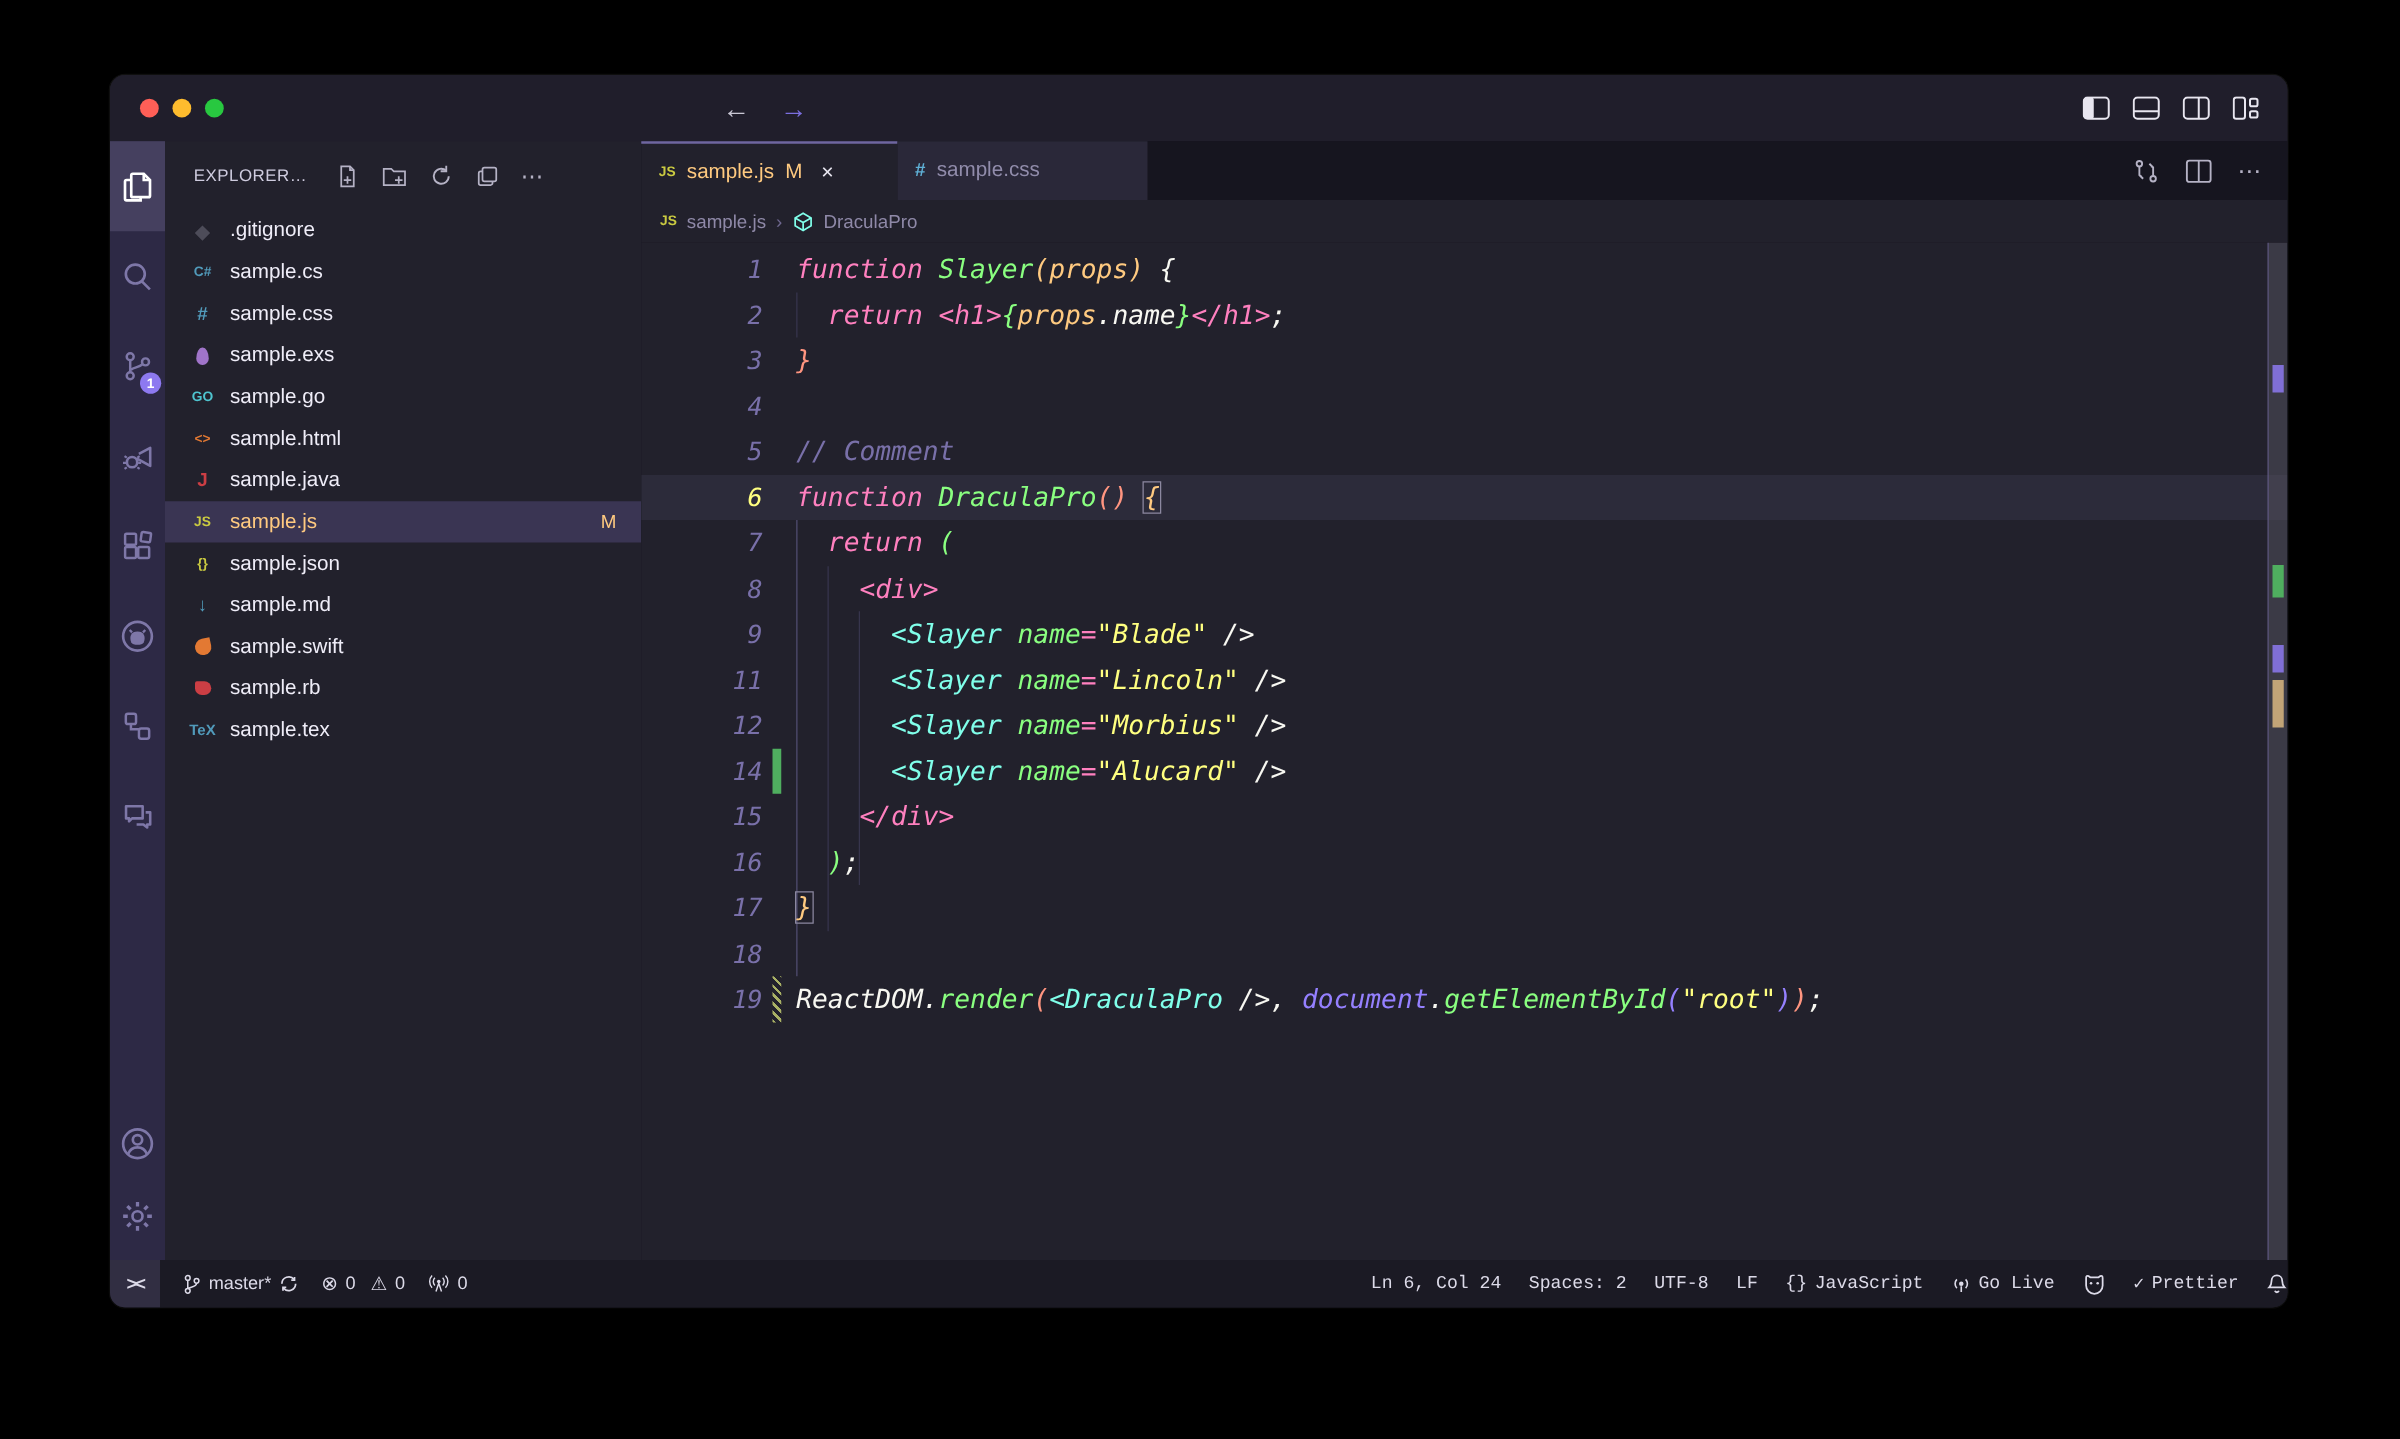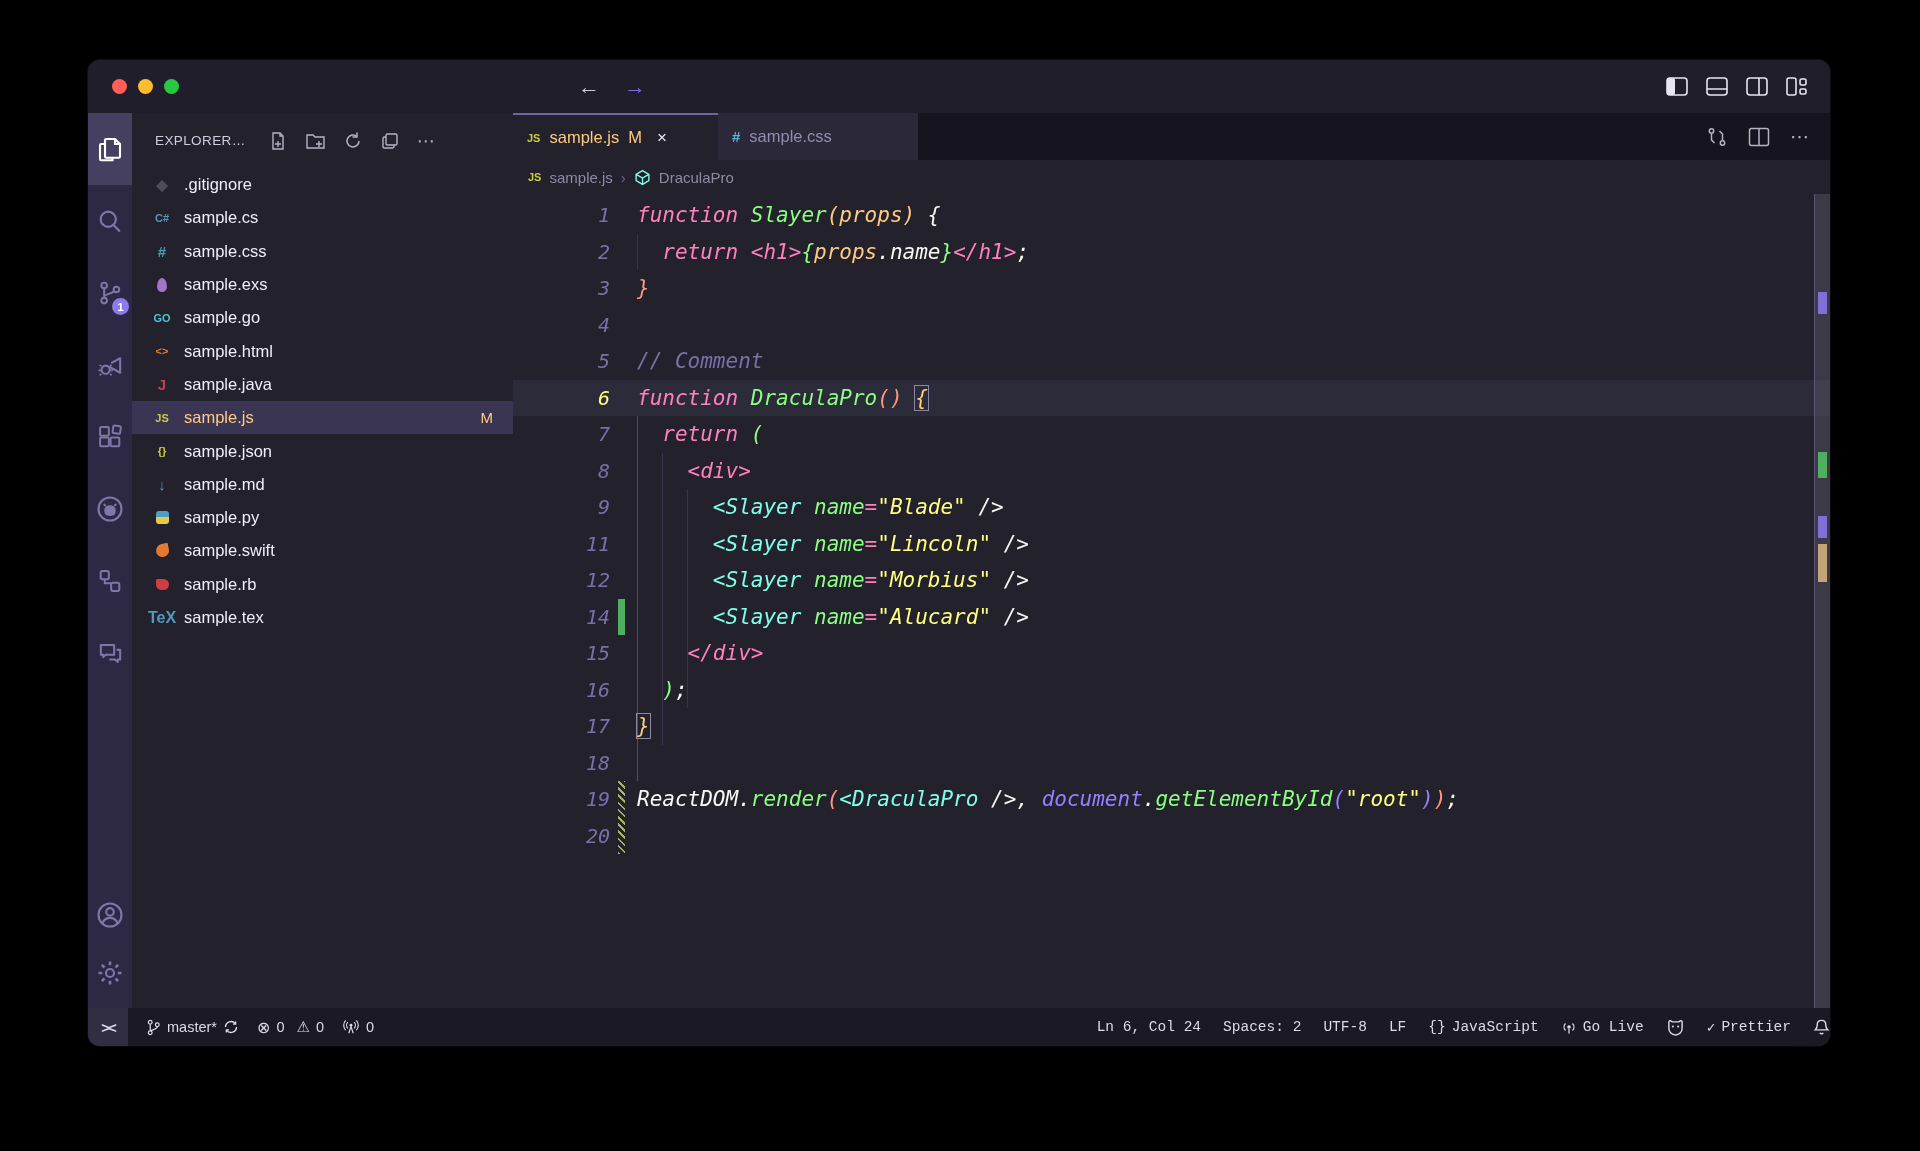--- a/index.html
+++ b/index.html
@@ -266,38 +266,32 @@
           <div class="file-row">
             <span class="fi" style="color: rgb(203, 203, 65); font-size: 11px;">{}</span>
             <span>sample.json</span>
           </div>
           <div class="file-row">
             <span class="fi" style="color: rgb(81, 154, 186); font-size: 15px;">↓</span>
             <span>sample.md</span>
           </div>
           <div class="file-row">
             <span class="fi">
-              <span class="shape-py"></span>
-            </span>
-            <span>sample.py</span>
-          </div>
-          <div class="file-row">
-            <span class="fi">
               <span class="shape-swift"></span>
             </span>
             <span>sample.swift</span>
           </div>
           <div class="file-row">
             <span class="fi">
               <span class="shape-rb"></span>
             </span>
             <span>sample.rb</span>
           </div>
           <div class="file-row">
-            <span class="fi" style="color: rgb(81, 154, 186); font-size: 16px;">TeX</span>
+            <span class="fi" style="color: rgb(81, 154, 186); font-size: 12px;">TeX</span>
             <span>sample.tex</span>
           </div>
         </div>
     </div>
 
     <div class="editor">
       <div class="tabbar">
         <div class="tab active">
           <span class="chip chip-js">JS</span>
           <span>sample.js</span>
@@ -423,27 +417,20 @@
               <span class="deco"></span>
               <span class="code-text"></span>
             </div>
             <div class="code-line">
               <span class="ln">19</span>
               <span class="deco">
                 <div class="deco-modified"></div>
               </span>
               <span class="code-text"><span class="tok tok-fg">ReactDOM</span><span class="tok tok-fg">.</span><span class="tok tok-green">render</span><span class="tok tok-salmon">(</span><span class="tok tok-cyan">&lt;DraculaPro</span><span class="tok tok-fg"> /&gt;</span><span class="tok tok-fg">,</span><span class="tok tok-fg"> </span><span class="tok tok-purple">document</span><span class="tok tok-fg">.</span><span class="tok tok-green">getElementById</span><span class="tok tok-purple">(</span><span class="tok tok-yellow">"root"</span><span class="tok tok-purple">)</span><span class="tok tok-salmon">)</span><span class="tok tok-fg">;</span></span>
             </div>
-            <div class="code-line">
-              <span class="ln">20</span>
-              <span class="deco">
-                <div class="deco-modified"></div>
-              </span>
-              <span class="code-text"></span>
-            </div>
           </div>
         <div class="overview">
           <div class="ov-mark" style="top:98px;height:22px;background:#8d79f0;opacity:.85;"></div>
           <div class="ov-mark" style="top:258px;height:26px;background:#4fae5f;"></div>
           <div class="ov-mark" style="top:322px;height:22px;background:#8d79f0;opacity:.85;"></div>
           <div class="ov-mark" style="top:350px;height:38px;background:#c2a477;"></div>
         </div>
       </div>
     </div>
   </div>

